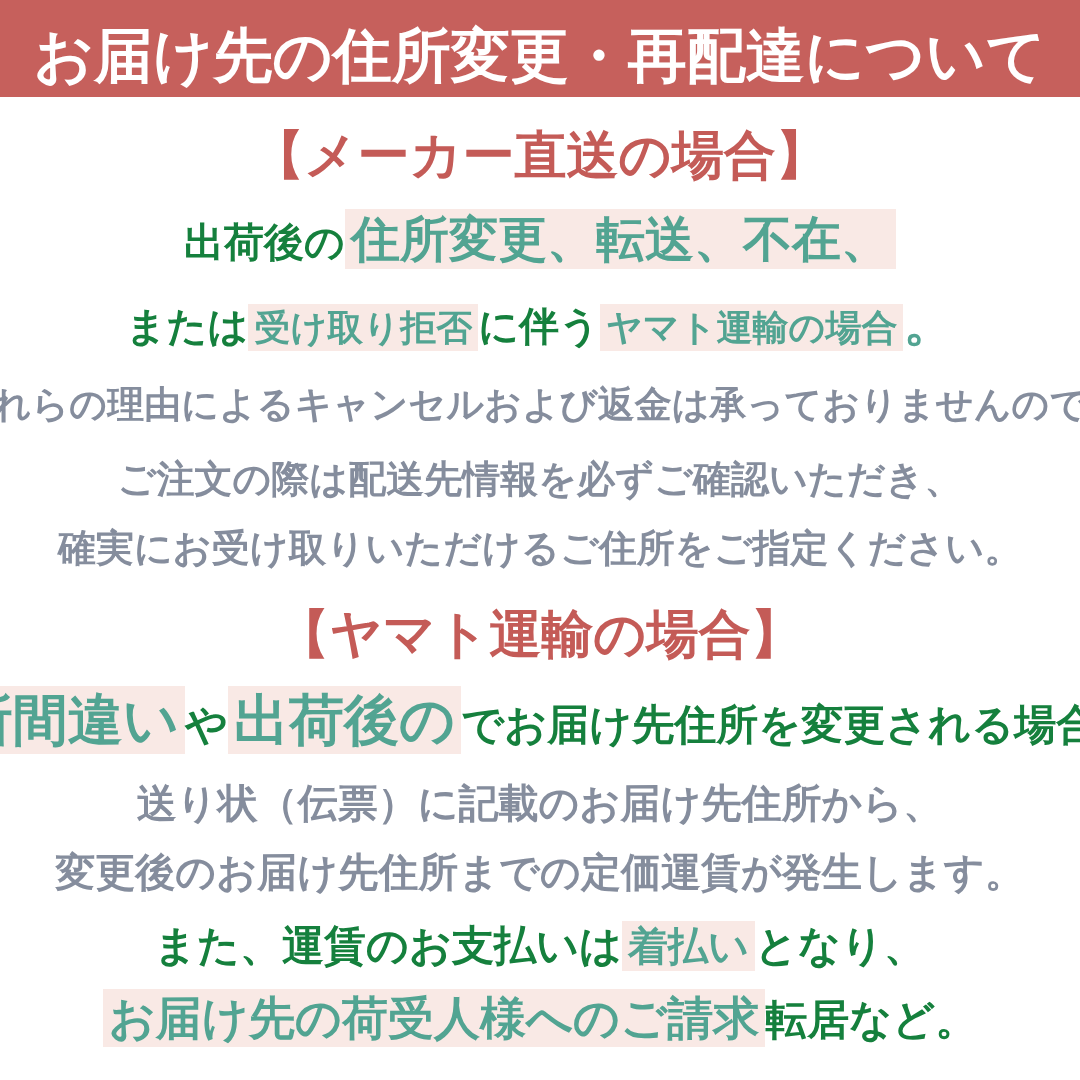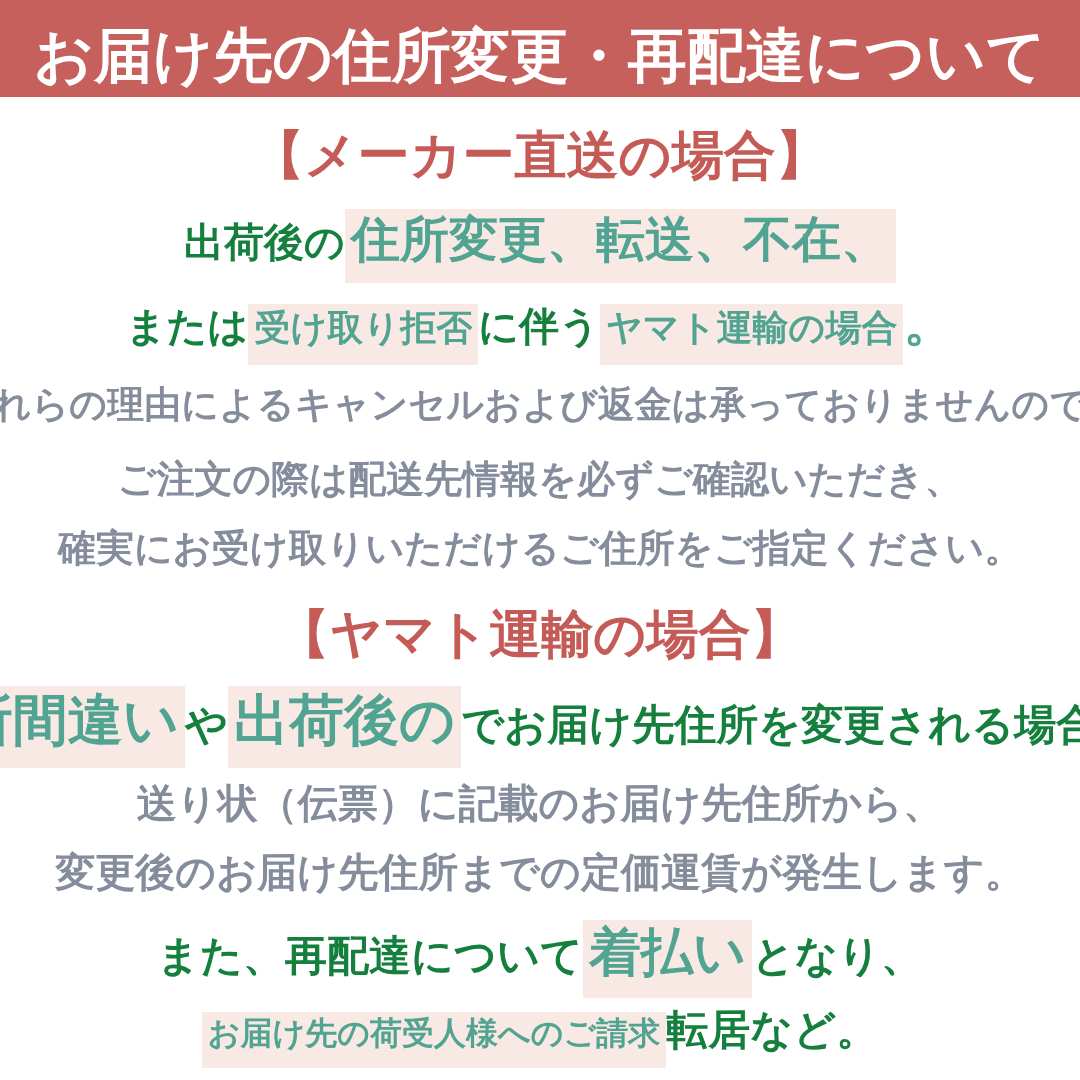--- a/index.html
+++ b/index.html
@@ -49,39 +49,39 @@
   .heading-yamato { margin-top: 26px; }
   
   .line {
     margin: 0;
     text-align: center;
     white-space: nowrap;
     color: #858d9d;
   }
   .seg-plain   { color: #15803d; font-weight: 600; }
   .seg-teal    { color: #52a492; font-weight: 700; }
-  .seg-hl      { color: #52a492; font-weight: 700; background: #f9e9e5; padding: 3px 6px 17px 6px; }
+  .seg-hl      { color: #52a492; font-weight: 700; background: #f9e9e5; padding: 3px 6px 3px 6px; }
   
   .m-line1 { margin-top: 16px; font-size: 40px; }
   .m-line1 .seg-hl { font-size: 49px; }
   .m-line2 { margin-top: 16px; font-size: 40px; }
   .m-line2 .seg-hl { font-size: 36px; }
   .m-line2 .seg-teal { font-size: 51px; }
   .m-line3 { margin-top: 22px; font-size: 37px; font-weight: 600; }
   .m-line4 { margin-top: 24px; font-size: 38px; font-weight: 600; }
   .m-line5 { margin-top: 18px; font-size: 38px; font-weight: 600; }
   
   .y-line1 { margin-top: 14px; font-size: 42px; }
   .y-line1 .seg-hl { font-size: 55px; }
   .y-line2 { margin-top: 18px; font-size: 40px; font-weight: 600; }
   .y-line3 { margin-top: 14px; font-size: 40px; font-weight: 600; }
   .y-line4 { margin-top: 18px; font-size: 42px; }
-  .y-line4 .seg-hl { font-size: 52px; }
+  .y-line4 .seg-hl { font-size: 40px; }
   .y-line5 { margin-top: 14px; font-size: 42px; }
-  .y-line5 .seg-hl { font-size: 32px; }
+  .y-line5 .seg-hl { font-size: 46px; }
 </style>
 </head>
 <body>
 
 <div class="page">
 
   <header class="banner">
     <h1>お届け先の住所変更・再配達について</h1>
   </header>
 
@@ -98,19 +98,19 @@
   </section>
 
   <section>
     <h2 class="section-heading heading-yamato">【ヤマト運輸の場合】</h2>
 
     <p class="line y-line1"><span class="seg-hl">住所間違い</span><span class="seg-plain">や</span><span class="seg-hl">出荷後の</span><span class="seg-plain">でお届け先住所を変更される場合は、</span></p>
 
     <p class="line y-line2">送り状（伝票）に記載のお届け先住所から、</p>
     <p class="line y-line3">変更後のお届け先住所までの定価運賃が発生します。</p>
 
-    <p class="line y-line4"><span class="seg-plain">また、再配達について</span><span class="seg-hl">着払い</span><span class="seg-plain">となり、</span></p>
+    <p class="line y-line4"><span class="seg-plain">また、運賃のお支払いは</span><span class="seg-hl">着払い</span><span class="seg-plain">となり、</span></p>
 
     <p class="line y-line5"><span class="seg-hl">お届け先の荷受人様へのご請求</span><span class="seg-plain">転居など。</span></p>
 
   </section>
 
 </div>
 
 </body></html>

